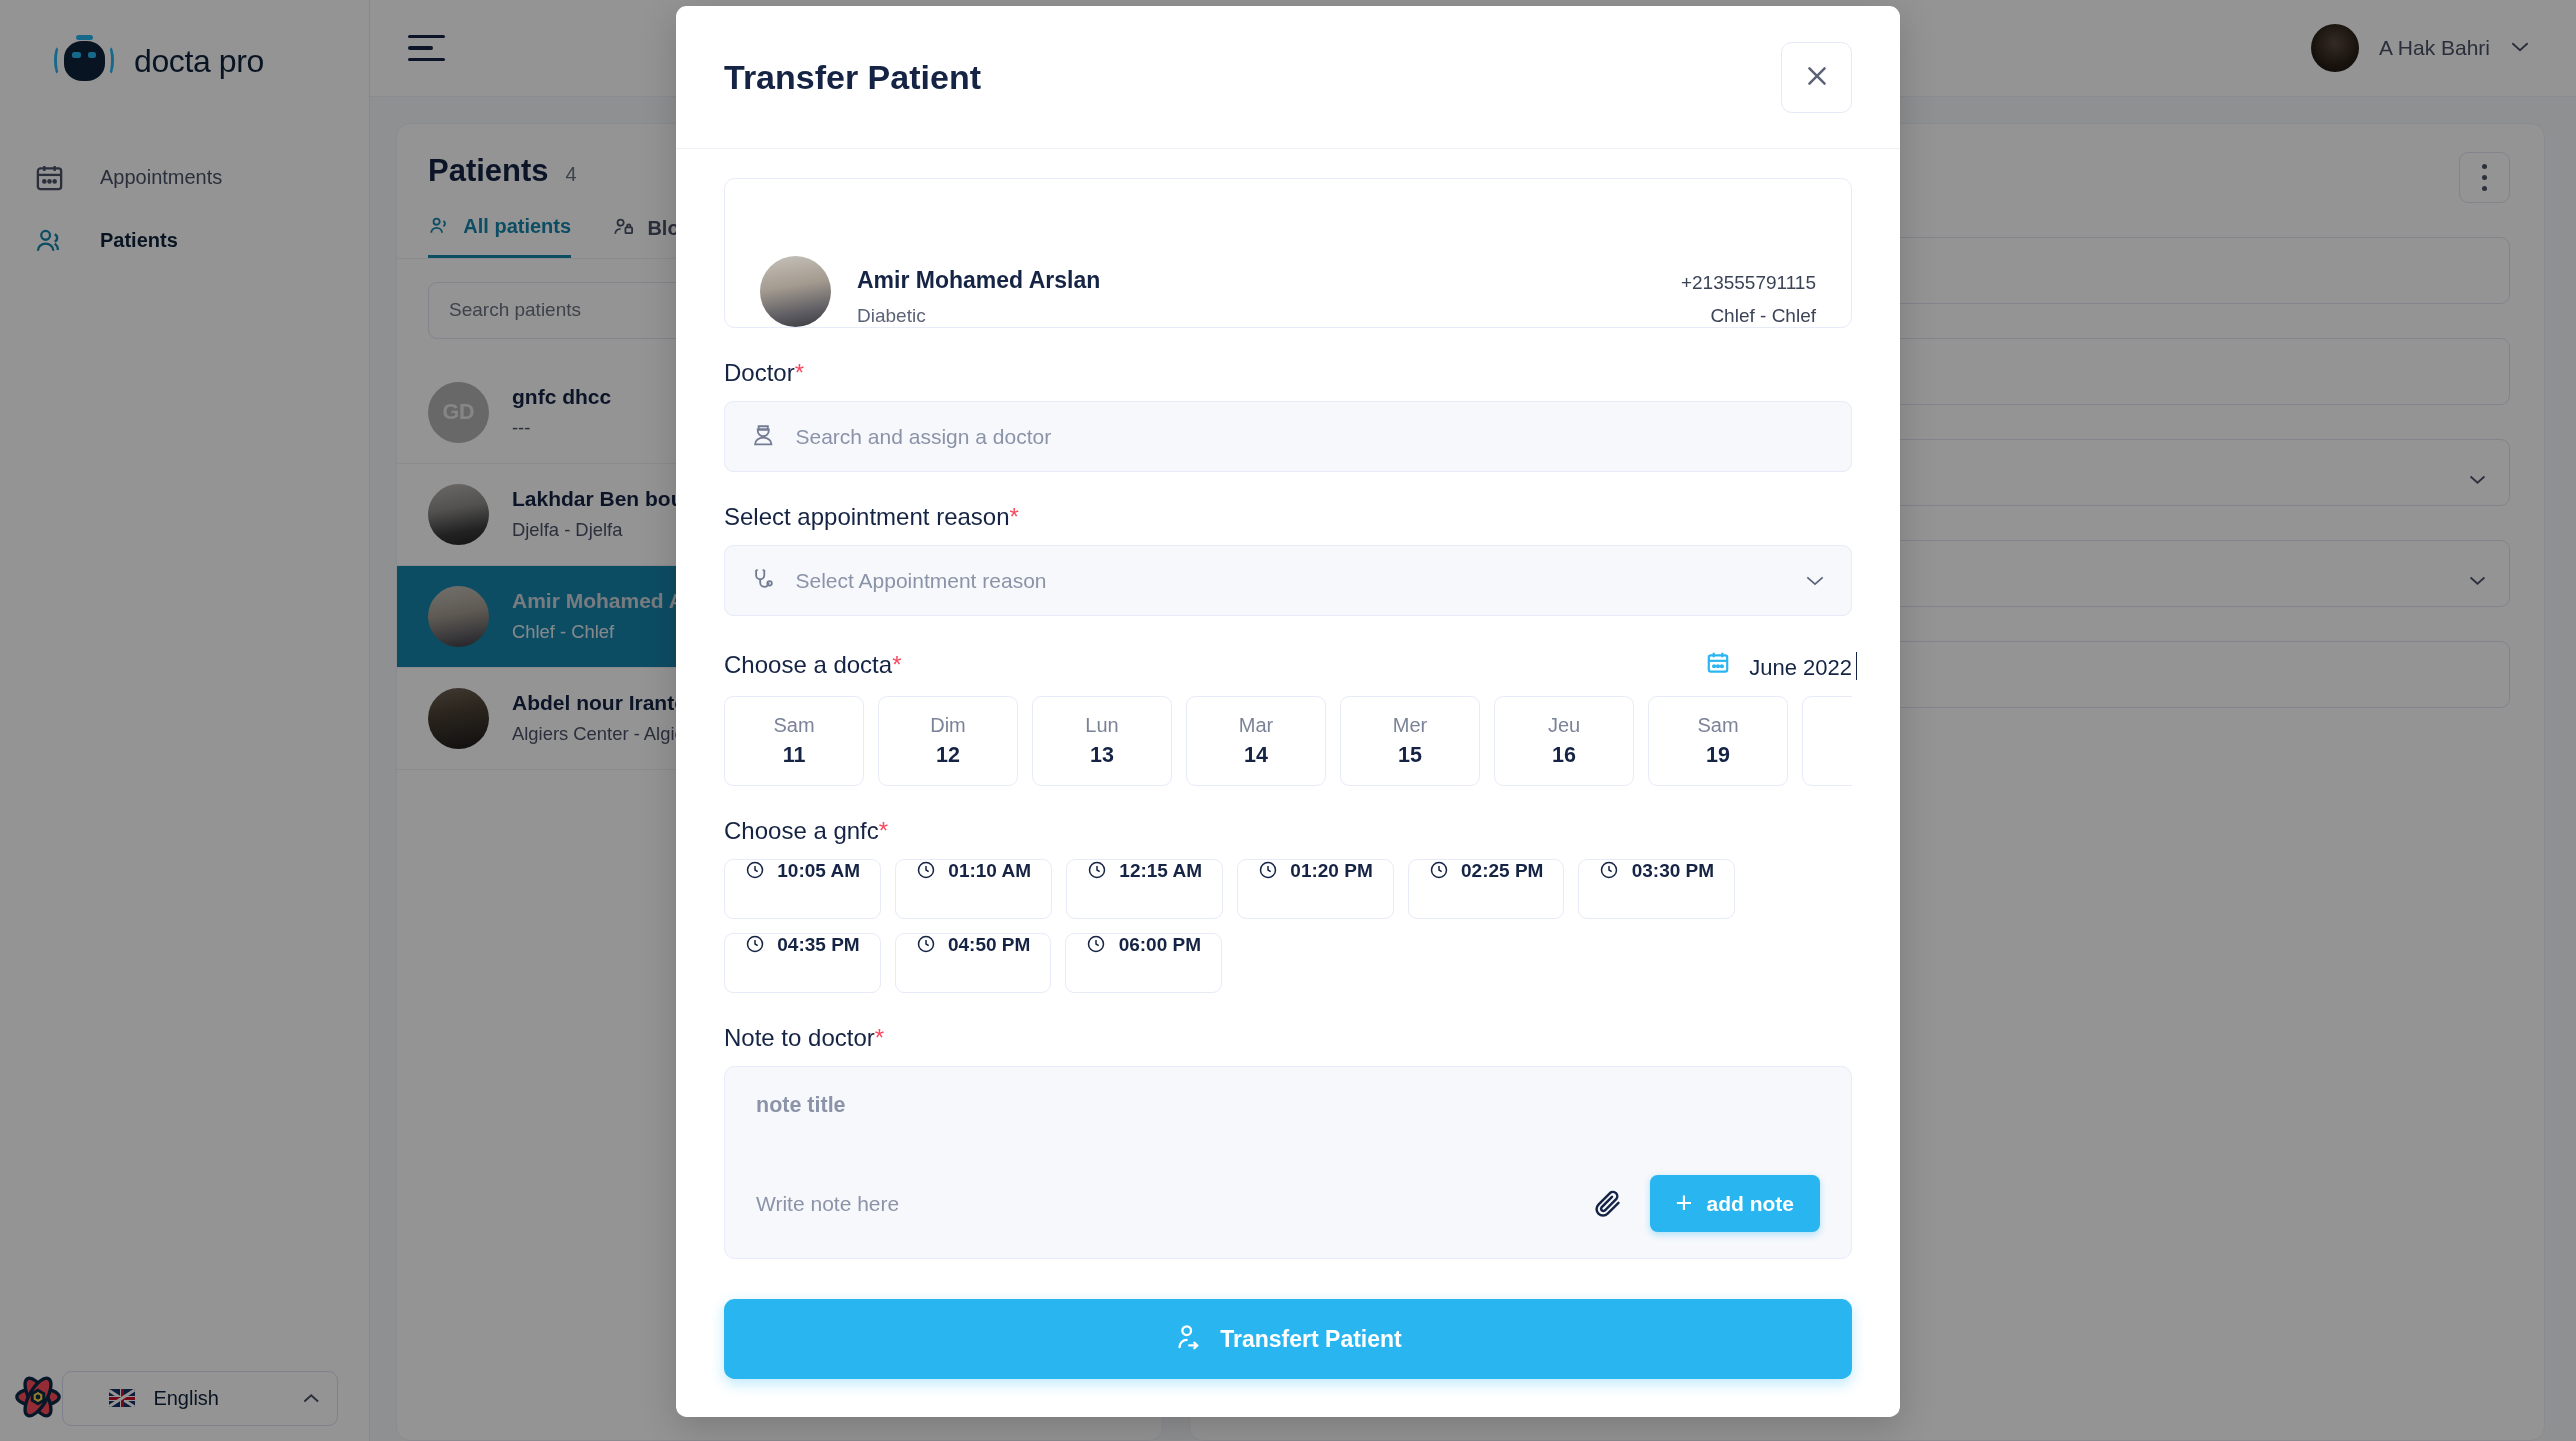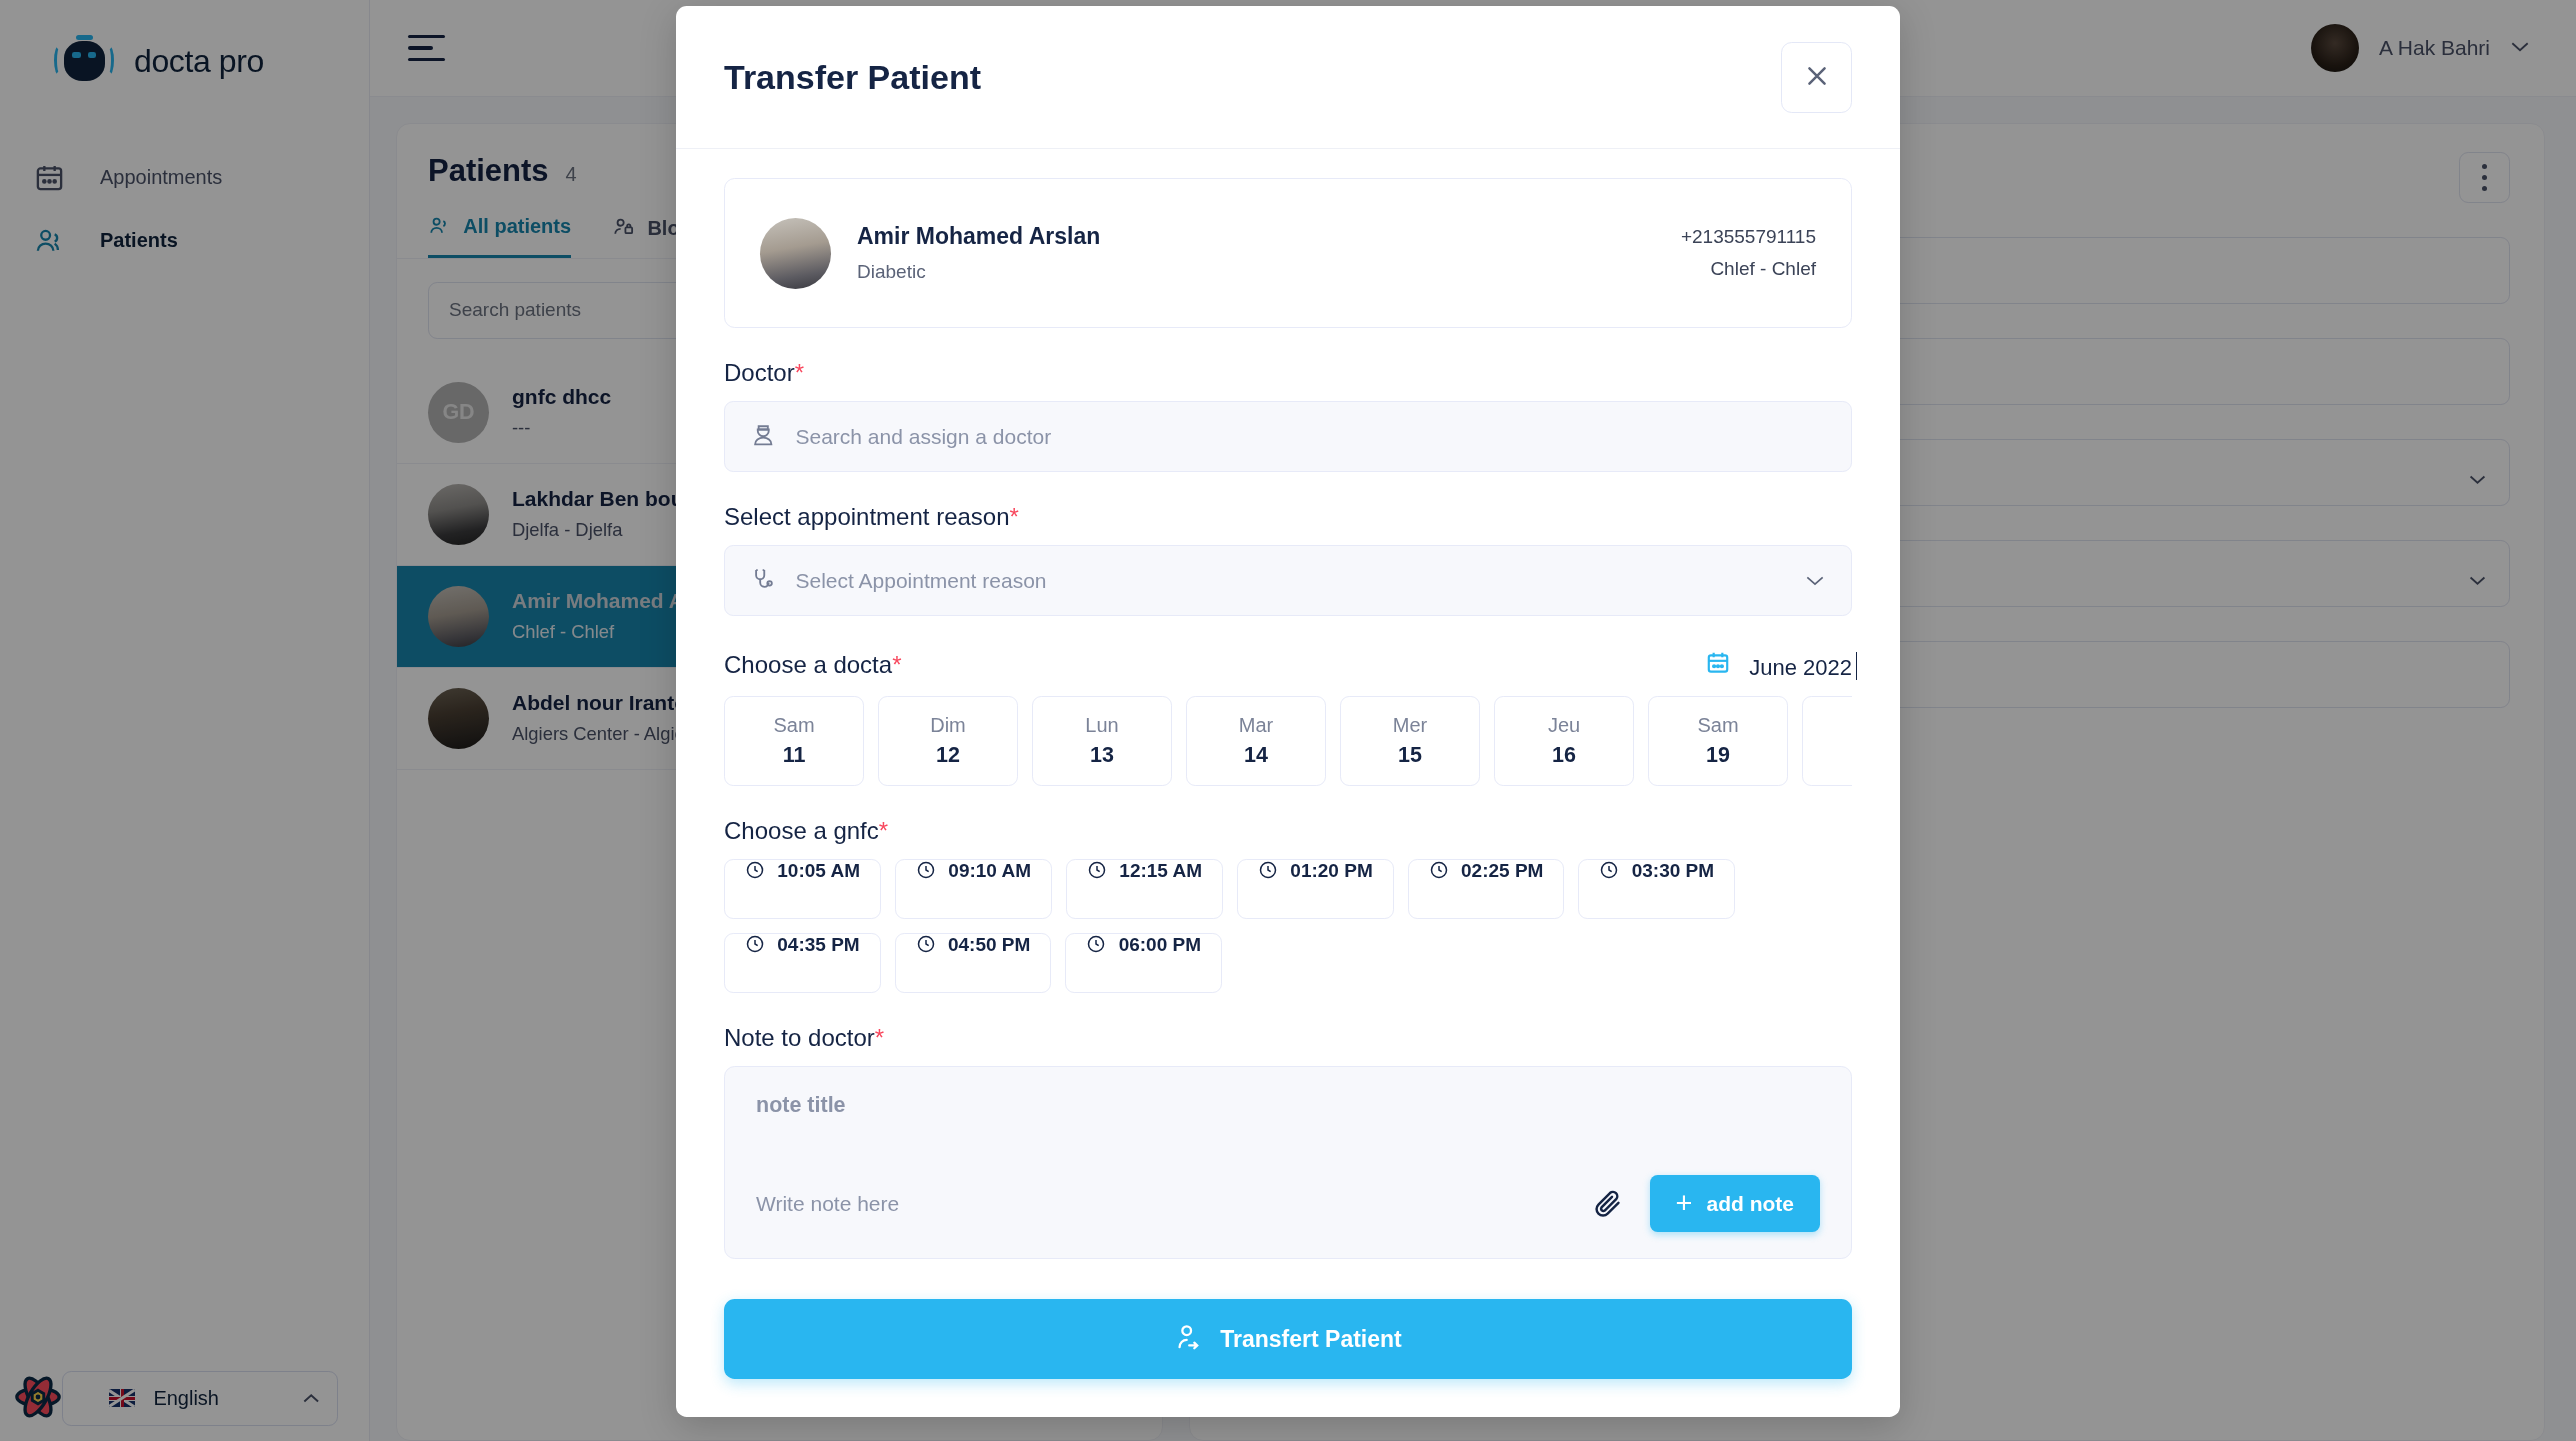--- a/index.html
+++ b/index.html
@@ -230,21 +230,21 @@
     cursor: pointer;
   }
   .modal-body {
     flex: 1;
     padding: 29px 48px 0 48px;
     overflow: hidden;
   }
 
   .pt-card {
     border: 0.8px solid #e7eaf8; border-radius: 10.7px;
-    height: 150px; display: flex; align-items: center;
+    height: 150px; display: flex; align-items: flex-end;
     padding: 0 35px; gap: 26px;
   }
   .pt-avatar {
     width: 71px; height: 71px; border-radius: 50%;
     flex: 0 0 71px;
     background: linear-gradient(170deg,#c6c2bb 0%,#a49b90 42%,#5c5b61 78%,#38383f 100%);
   }
   .pt-main { flex: 1; }
   .pt-name { font-size: 23px; font-weight: 700; color: #152444; }
   .pt-cond { font-size: 19px; color: #5b6378; margin-top: 10.7px; }
@@ -644,21 +644,21 @@
               <circle cx="12" cy="12" r="9"></circle>
               <path d="M12 7.2V12l3.2 2"></path>
             </svg></span>
         <span class="time-txt">10:05 AM</span>
       </div>
       <div class="time-cell">
         <span><svg width="20" height="20" viewBox="0 0 24 24" fill="none" stroke="#152444" stroke-width="1.8">
               <circle cx="12" cy="12" r="9"></circle>
               <path d="M12 7.2V12l3.2 2"></path>
             </svg></span>
-        <span class="time-txt">09:10 AM</span>
+        <span class="time-txt">01:10 AM</span>
       </div>
       <div class="time-cell">
         <span><svg width="20" height="20" viewBox="0 0 24 24" fill="none" stroke="#152444" stroke-width="1.8">
               <circle cx="12" cy="12" r="9"></circle>
               <path d="M12 7.2V12l3.2 2"></path>
             </svg></span>
         <span class="time-txt">12:15 AM</span>
       </div>
       <div class="time-cell">
         <span><svg width="20" height="20" viewBox="0 0 24 24" fill="none" stroke="#152444" stroke-width="1.8">

